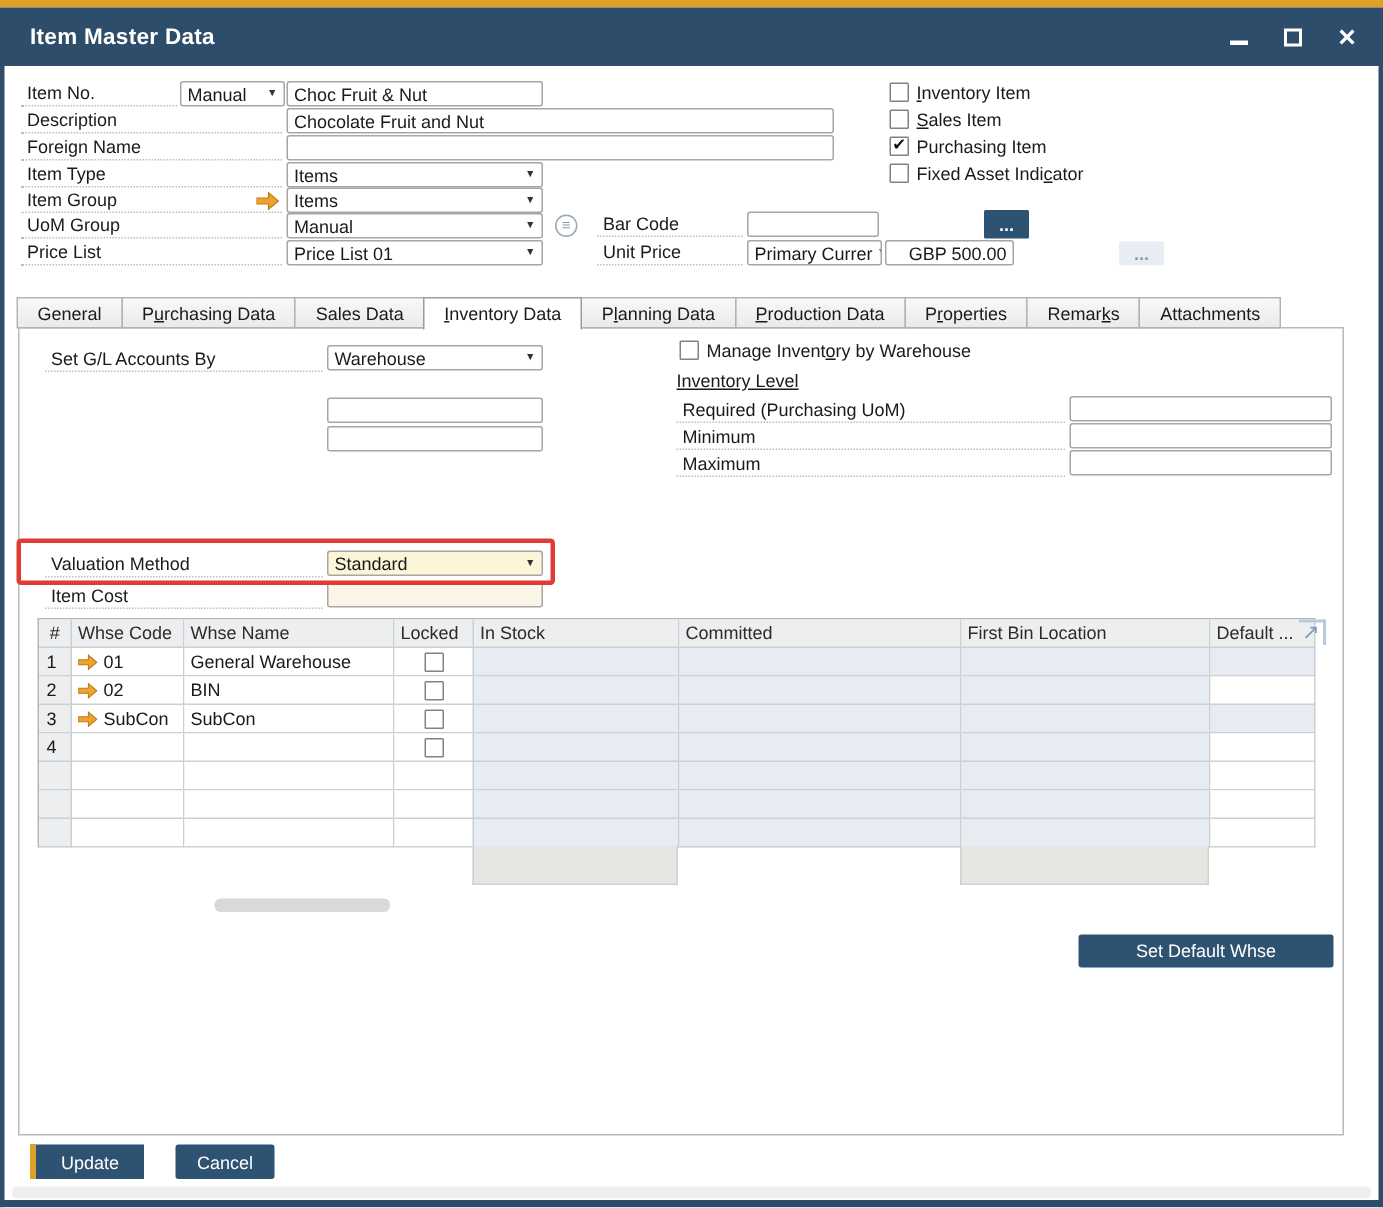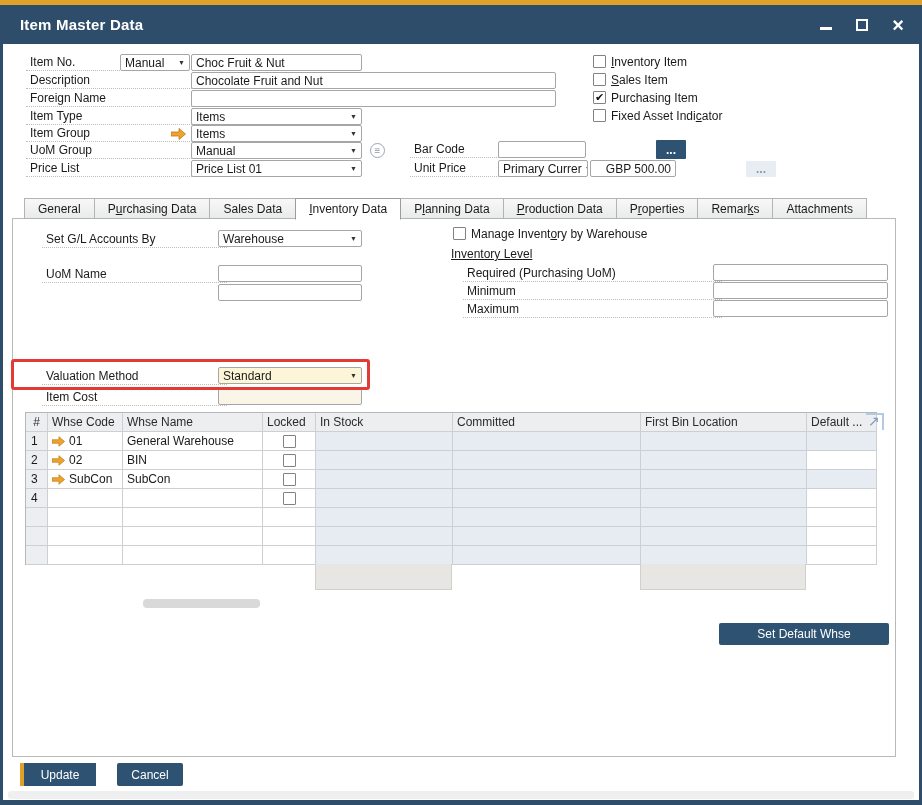--- a/index.html
+++ b/index.html
@@ -15,34 +15,34 @@
   .wc { color:#fff; cursor:pointer; display:flex; align-items:center; justify-content:center; width:16px; height:16px; }
   .wc-min i { display:block; width:12px; height:3px; background:#fff; margin-top:8px; }
   .wc-max i { display:block; width:12px; height:12px; border:2px solid #fff; }
   .wc-close { font-size:20px; font-weight:bold; line-height:16px; }
   .edge-l { left:0; top:44px; width:3px; height:761px; background:#2e4d6b; }
   .edge-r { left:919px; top:44px; width:3px; height:761px; background:#2e4d6b; }
   .edge-b { left:0; top:800px; width:922px; height:5px; background:#2e4d6b; }
 
   
   .lbl { font-size:12px; color:#1a1a1a; height:17px; line-height:16px; padding-left:4px; }
-  .dotted { border-bottom:1px dotted #bdbdbd;margin-left:12px; }
+  .dotted { border-bottom:1px dotted #bdbdbd; }
   .tinput { border:1px solid #a6a6a6; border-radius:2px; background:#fff; height:17px; font-size:12px; font-family:"Liberation Sans",sans-serif; padding:0 4px; color:#1a1a1a; width:100%; }
   .tinput.num { text-align:right; }
   .sel { border:1px solid #a6a6a6; border-radius:2px; background:#fff; height:17px; display:flex; align-items:center; justify-content:space-between; padding:0 4px; font-size:12px; color:#1a1a1a; cursor:pointer; overflow:hidden; white-space:nowrap; }
   .sel .arr { font-size:7px; color:#333; margin-left:3px; flex:0 0 auto; }
   .sel.yellow { background:#fcf5d8; }
   .cb { width:13px; height:13px; border:1px solid #828282; border-radius:1px; background:#fff; display:flex; align-items:center; justify-content:center; font-size:11px; color:#111; line-height:11px; cursor:pointer; }
   .accel { text-decoration:underline; }
   .cb-lbl { font-size:12px; color:#1a1a1a; height:16px; line-height:15px; }
   .browse-dark { background:#2e5271; color:#fff; font-size:12px; font-weight:bold; display:flex; align-items:center; justify-content:center; line-height:10px; cursor:pointer; border-radius:1px; }
   .browse-light { background:#e8edf3; color:#8d9aa8; font-size:12px; font-weight:bold; display:flex; align-items:center; justify-content:center; line-height:10px; cursor:pointer; border-radius:1px; }
 
   
-  .tabs { left:24px; top:198px; height:21px; display:flex; z-index:3;text-align:right; }
+  .tabs { left:11px; top:198px; height:21px; display:flex; z-index:3;text-align:right; }
   .tab { padding:0 13px; height:21px; display:flex; align-items:center; font-size:12px; color:#1a1a1a; background:linear-gradient(#f8f8f8,#e9eaeb); border:1px solid #b3b3b3; margin-left:-1px; cursor:pointer; white-space:nowrap; }
   .tab:first-child { margin-left:0; }
   .tab.active { background:#fff; border:1px solid #9c9c9c; border-bottom:1px solid #fff; height:22px; z-index:4; }
   .panel { left:12px; top:218px; width:884px; height:539px; border:1px solid #b9b9b9; background:#fff; }
 
   
   .red-box { left:11px; top:359px; width:359px; height:31px; border:3px solid #e23b36; border-radius:3px; z-index:5; pointer-events:none; }
 
   
   .wtable { left:25px; top:412px; display:grid; grid-template-columns:22px 75px 140px 53px 137px 188px 166px 70px; grid-auto-rows:19px; border-top:1px solid #b5b8bb; border-left:1px solid #b5b8bb; font-size:12px; color:#1a1a1a; }
@@ -213,21 +213,20 @@
     <span class="arr">▼</span>
   </div>
 
   <div class="abs cb" style="left:453px;top:227px;">
       <span></span>
     </div>
   <div class="abs cb-lbl" style="left:471px;top:227px;"><span>Manage Invent</span><span class="accel">o</span><span>ry by Warehouse</span></div>
 
   <div class="abs underline-head" style="left:451px;top:247px;">Inventory Level</div>
 
-  <div class="abs lbl dotted" style="left:30px;top:266px;width:185px;">UoM Name</div>
   <input class="abs tinput" style="left: 218px; top: 265px; width: 144px;" value="">
 
   <div class="abs lbl dotted" style="left:451px;top:265px;width:259px;">Required (Purchasing UoM)</div>
   <input class="abs tinput" style="left: 713px; top: 264px; width: 175px;" value="">
 
   <input class="abs tinput" style="left: 218px; top: 284px; width: 144px;" value="">
 
   <div class="abs lbl dotted" style="left:451px;top:283px;width:259px;">Minimum</div>
   <input class="abs tinput" style="left: 713px; top: 282px; width: 175px;" value="">
 

